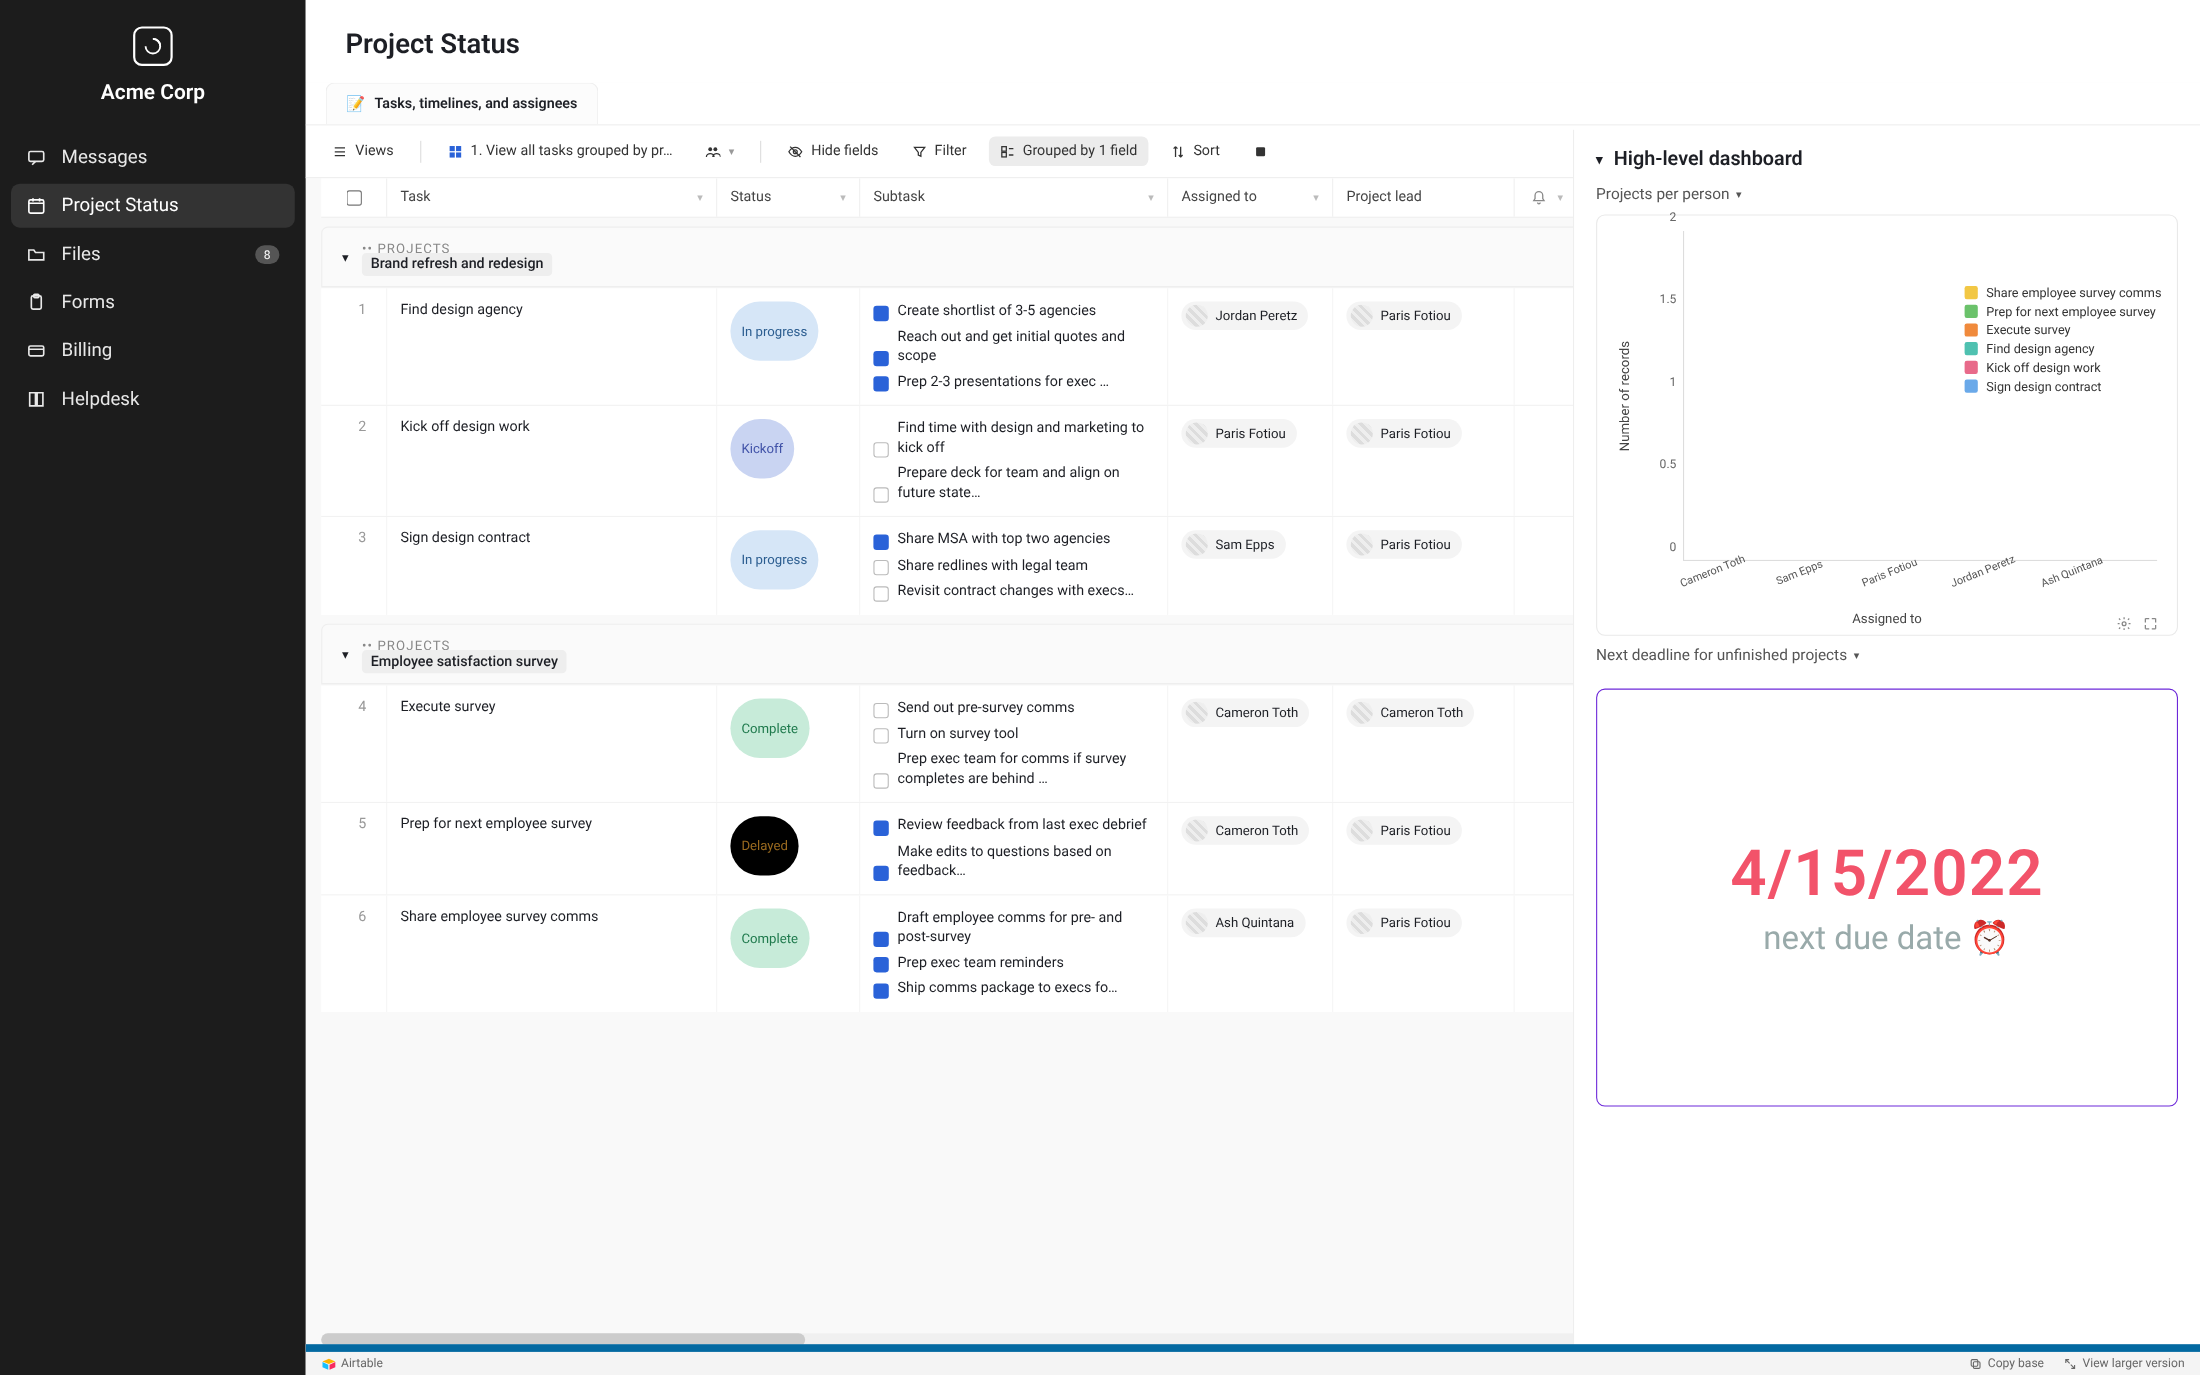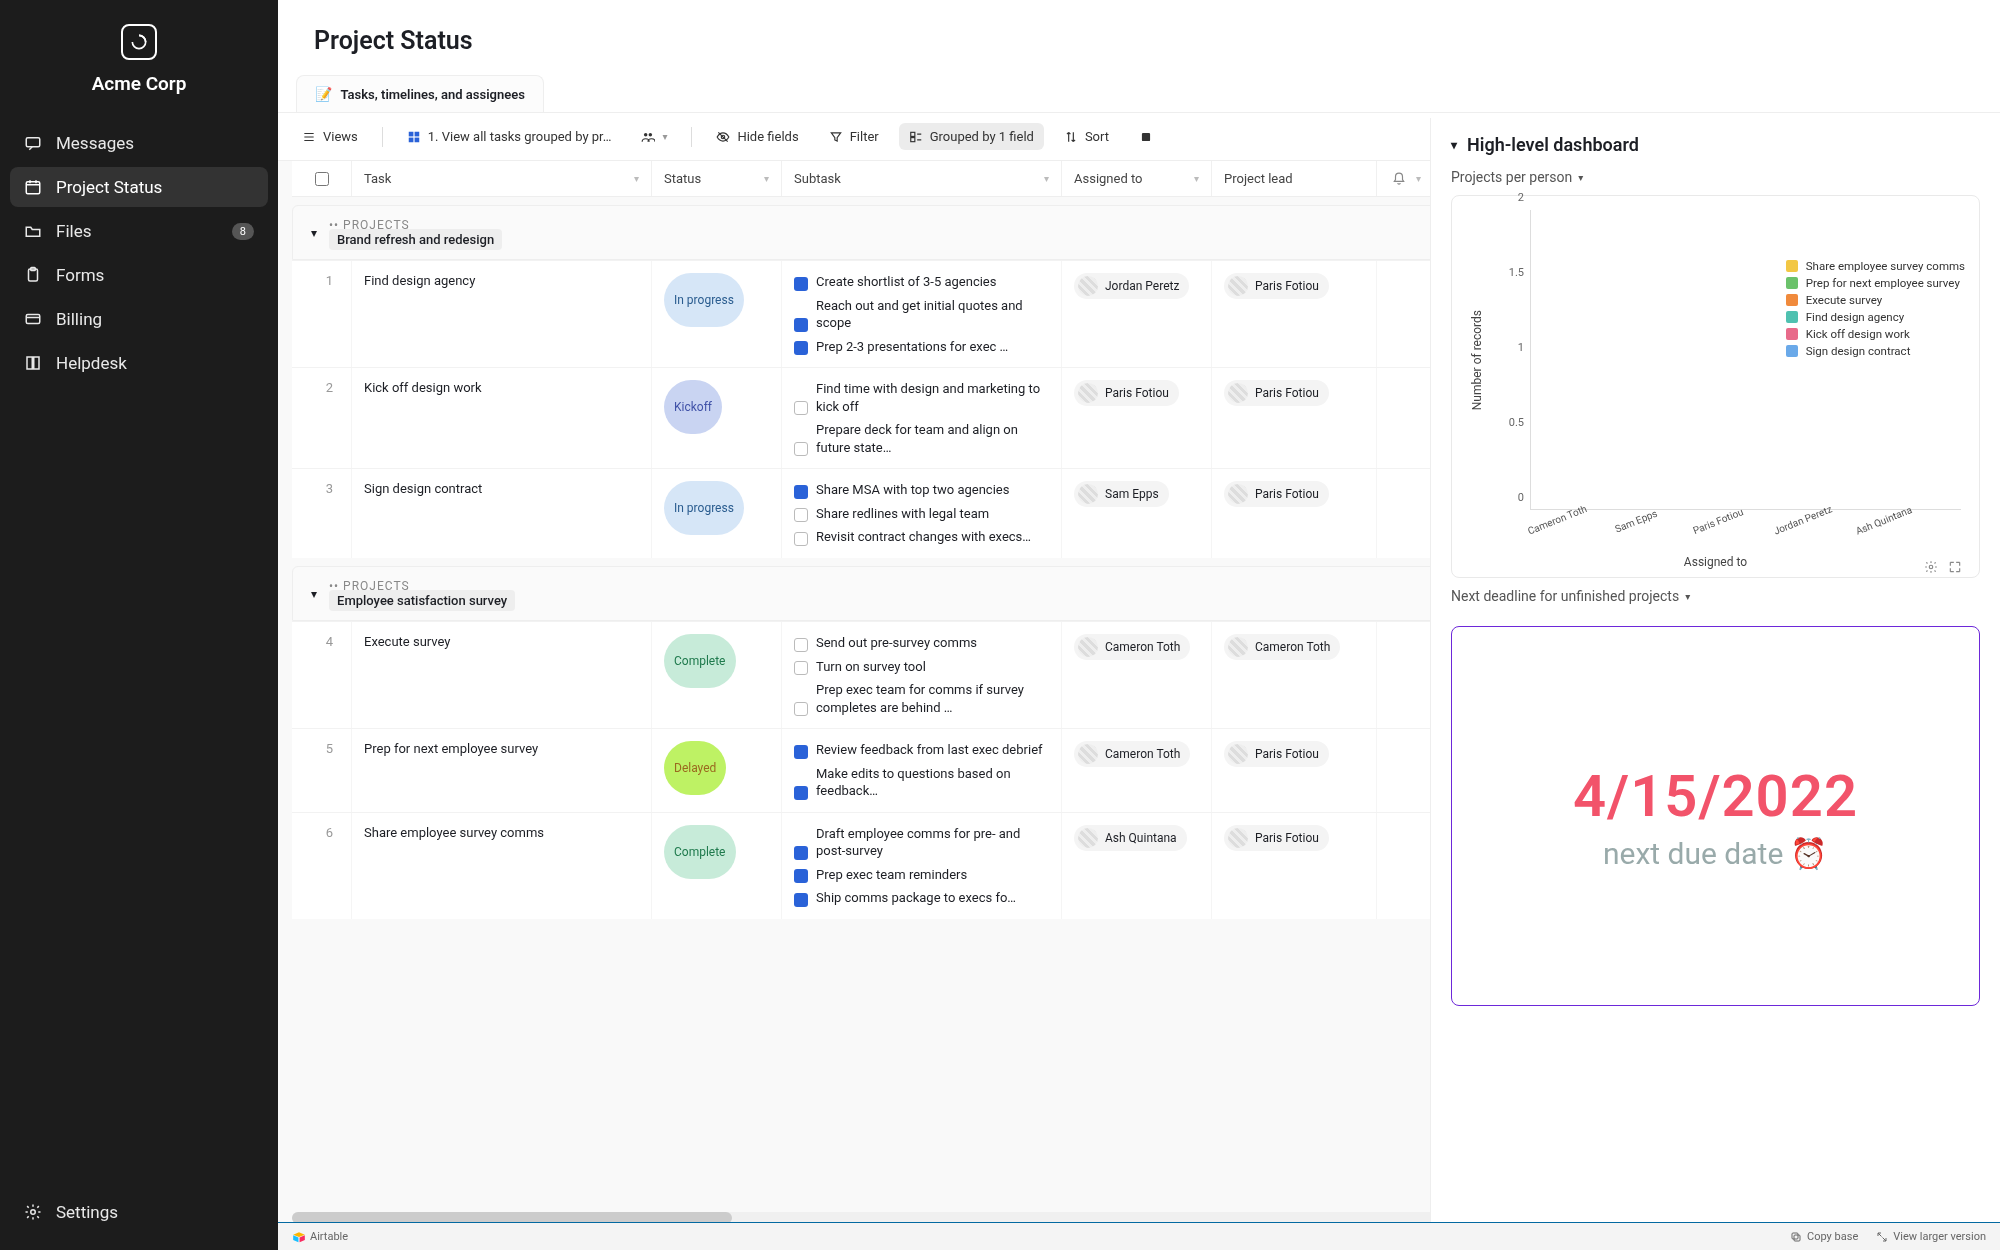--- a/index.html
+++ b/index.html
@@ -48,21 +48,21 @@
 .group-count b { color:#333; margin-left:6px; }
 
 
 .row { display:grid; grid-template-columns:60px 300px 130px 280px 150px 165px 60px 120px; border-top:1px solid #f2f2f2; background:#fff; font-size:13px; }
 .row > div { padding:12px 12px; border-right:1px solid #f5f5f5; }
 .row .numcell { color:#999; text-align:right; padding-right:18px; }
 .status-pill { display:inline-block; padding:20px 10px; border-radius:999px; font-size:12px; }
 .status-inprogress { background:#d6e6f7; color:#2a5c8f; }
 .status-kickoff { background:#c9d4f2; color:#4052a8; }
 .status-complete { background:#c7ebd9; color:#1f7a4d; }
-.status-delayed { background:#bef264; color:#9a6a1f; }
+.status-delayed { background:#000000; color:#9a6a1f; }
 .subtask-list { display:flex; flex-direction:column; gap:6px; }
 .subtask-item { display:flex; align-items:flex-end; gap:8px; line-height:1.35; }
 .subtask-check { width:14px; height:14px; border-radius:3px; flex-shrink:0; margin-top:2px; }
 .subtask-check.checked { background:#2a62d8; }
 .subtask-check.unchecked { border:1.5px solid #bbb; }
 .person-chip { display:inline-flex; align-items:center; gap:7px; background:#f4f4f4; border-radius:999px; padding:3px 10px 3px 4px; font-size:12px; }
 .avatar { width:20px; height:20px; border-radius:50%; background:repeating-linear-gradient(45deg,#ddd,#ddd 3px,#eee 3px,#eee 6px); }
 .bellcell { display:flex; align-items:center; justify-content:center; }
 
 
@@ -90,21 +90,21 @@
 .chart-legend { position:absolute; right:14px; top:60px; font-size:11.5px; color:#333; background:rgba(255,255,255,0.9); }
 .chart-legend div { display:flex; align-items:center; gap:8px; margin:3px 0; }
 .legend-swatch { width:12px; height:12px; border-radius:2px; }
 
 .deadline-card { border:1px solid #6d28d9; border-radius:8px; margin-top:22px; min-height:380px; display:flex; flex-direction:column; align-items:center; justify-content:center; position:relative; }
 .deadline-date { font-size:58px; font-weight:600; color:#f2536a; letter-spacing:1px; }
 .deadline-sub { font-size:30px; color:#9aa; margin-top:6px; }
 .card-tools { position:absolute; right:18px; top:-28px; display:flex; gap:10px; color:#888; }
 
 
-.app-footer { position:absolute; left:278px; right:0; bottom:0; height:28px; background:#f4f4f4; border-top:1px solid #0369a1; display:flex; align-items:center; font-size:11px; color:#666; padding:0 14px; }
+.app-footer { position:absolute; left:278px; right:0; bottom:0; height:28px; background:#f4f4f4; border-top:7px solid #0369a1; display:flex; align-items:center; font-size:11px; color:#666; padding:0 14px; }
 .app-footer .right { margin-left:auto; display:flex; gap:18px; }
 
 input[type=checkbox]{ width:14px; height:14px; }
 </style>
 </head>
 <body>
 
 <aside class="sidebar">
   <div class="brand">
     <div class="brand-logo">
@@ -151,29 +151,20 @@
         </svg>
       <span>Billing</span>
     </div>
     <div class="nav-item">
       <svg class="nav-icon" viewBox="0 0 24 24" fill="none" stroke="currentColor" stroke-width="2">
           <path d="M4 4h7v16H4zM13 4h7v16h-7z"></path>
         </svg>
       <span>Helpdesk</span>
     </div>
   </nav>
-  <div class="sidebar-footer">
-    <div class="nav-item">
-      <svg class="nav-icon" viewBox="0 0 24 24" fill="none" stroke="currentColor" stroke-width="2">
-          <circle cx="12" cy="12" r="3"></circle>
-          <path d="M12 2v3M12 19v3M4.2 4.2l2.1 2.1M17.7 17.7l2.1 2.1M2 12h3M19 12h3M4.2 19.8l2.1-2.1M17.7 6.3l2.1-2.1"></path>
-        </svg>
-      <span>Settings</span>
-    </div>
-  </div>
 </aside>
 
 <main class="main">
   <div class="page-title">Project Status</div>
 
   <div class="tabbar">
     <div class="tab-active">
       <span class="tab-emoji">📝</span>
       <span>Tasks, timelines, and assignees</span>
     </div>

